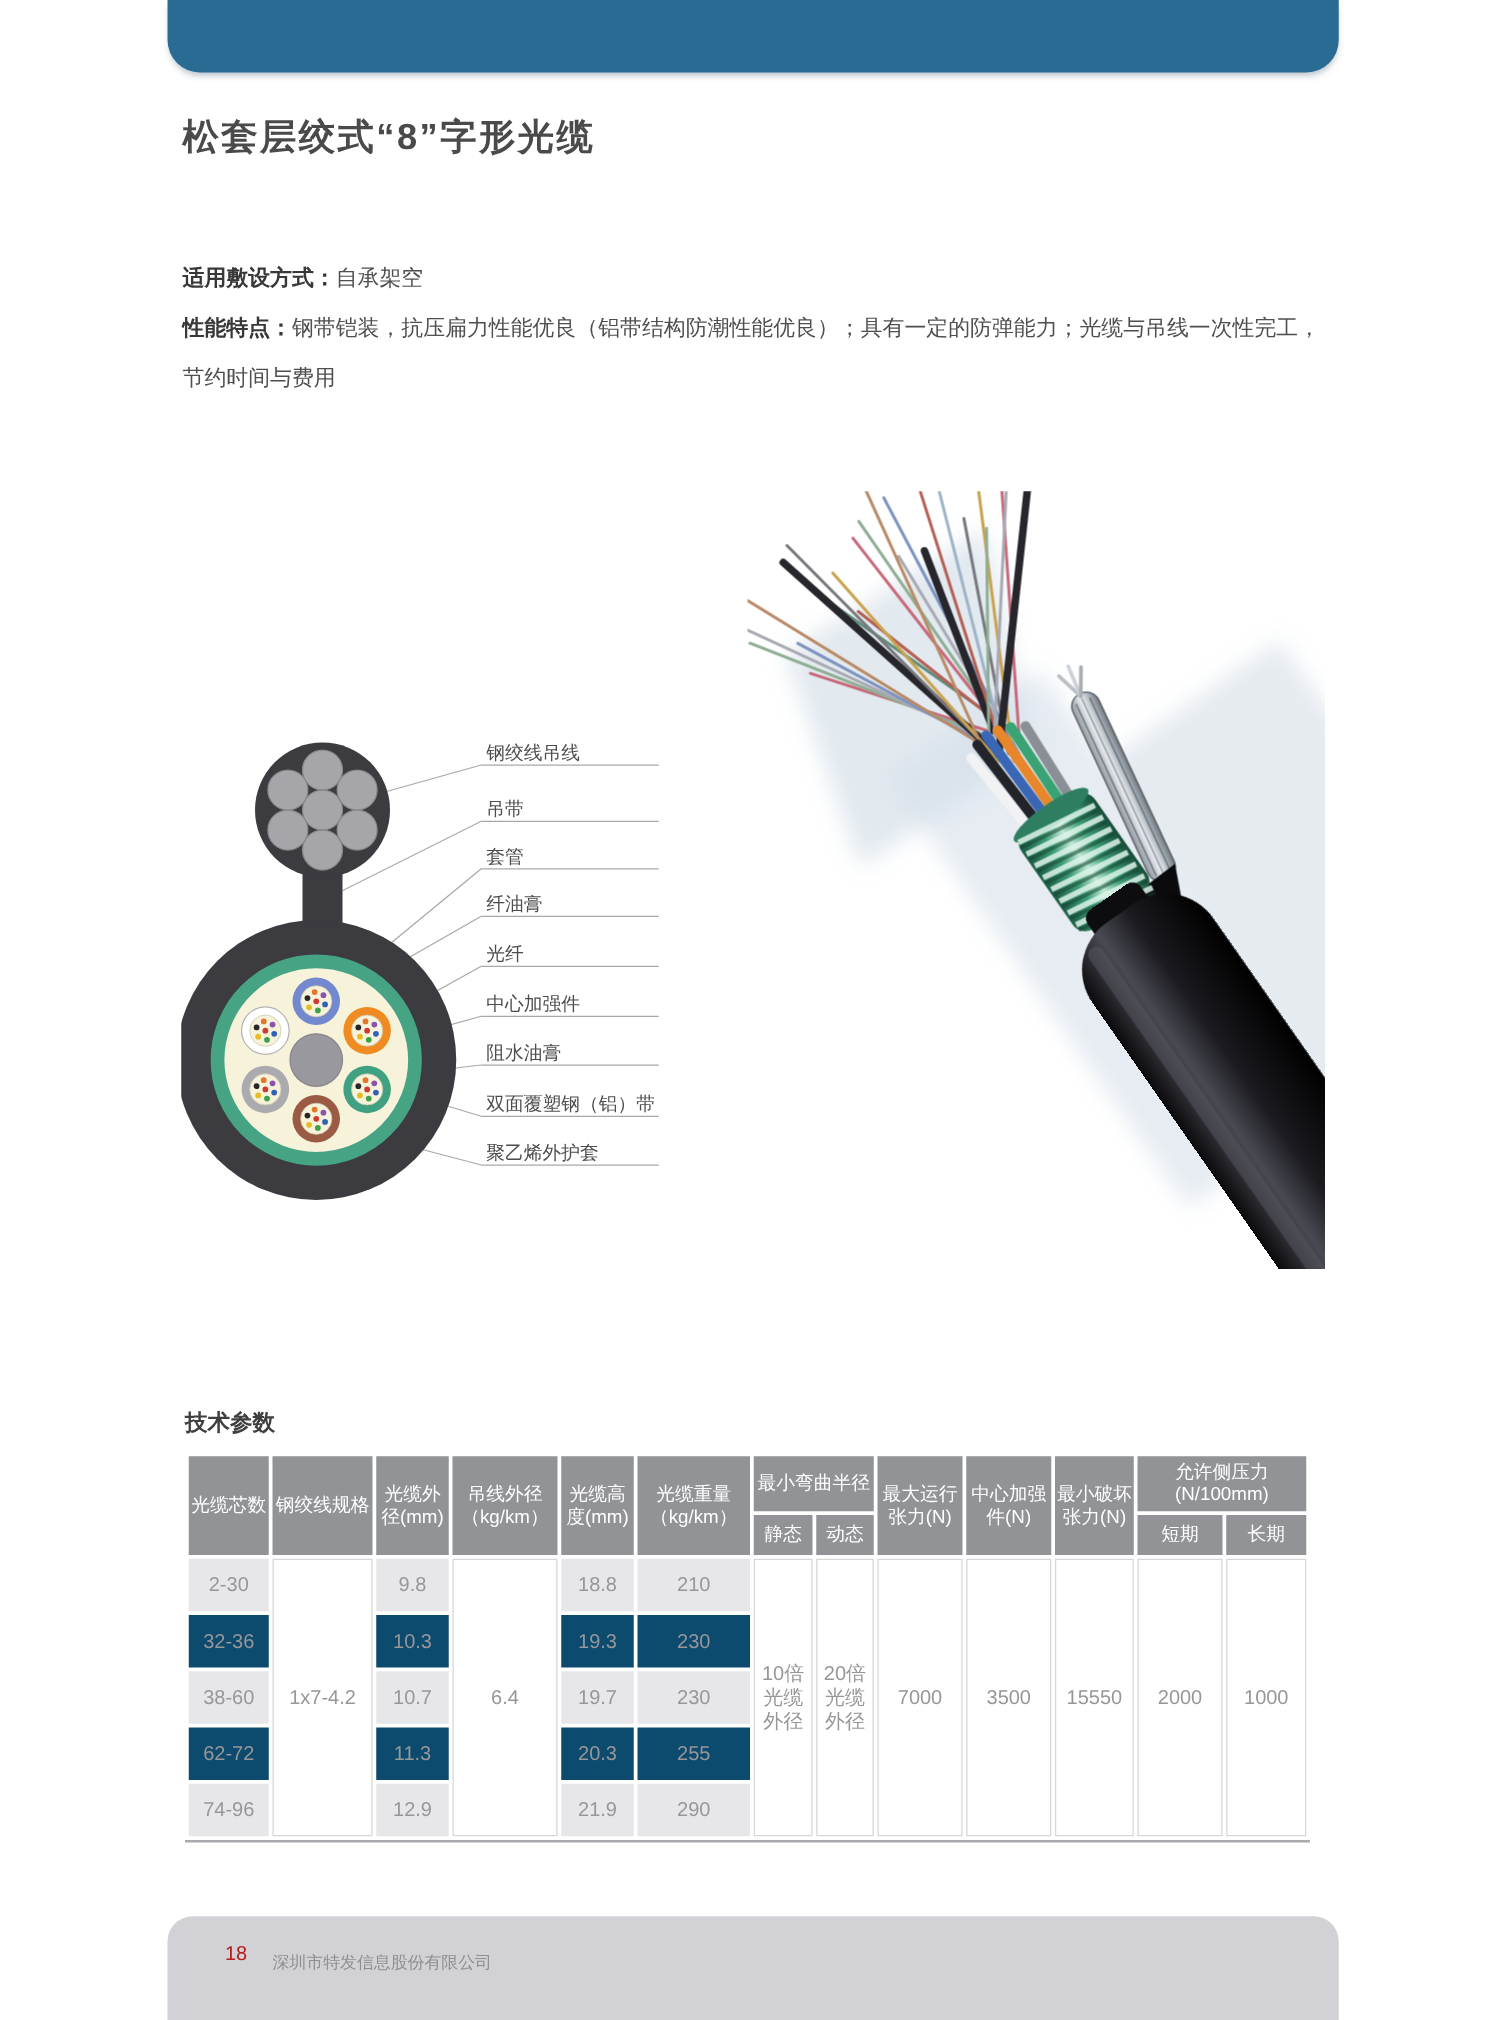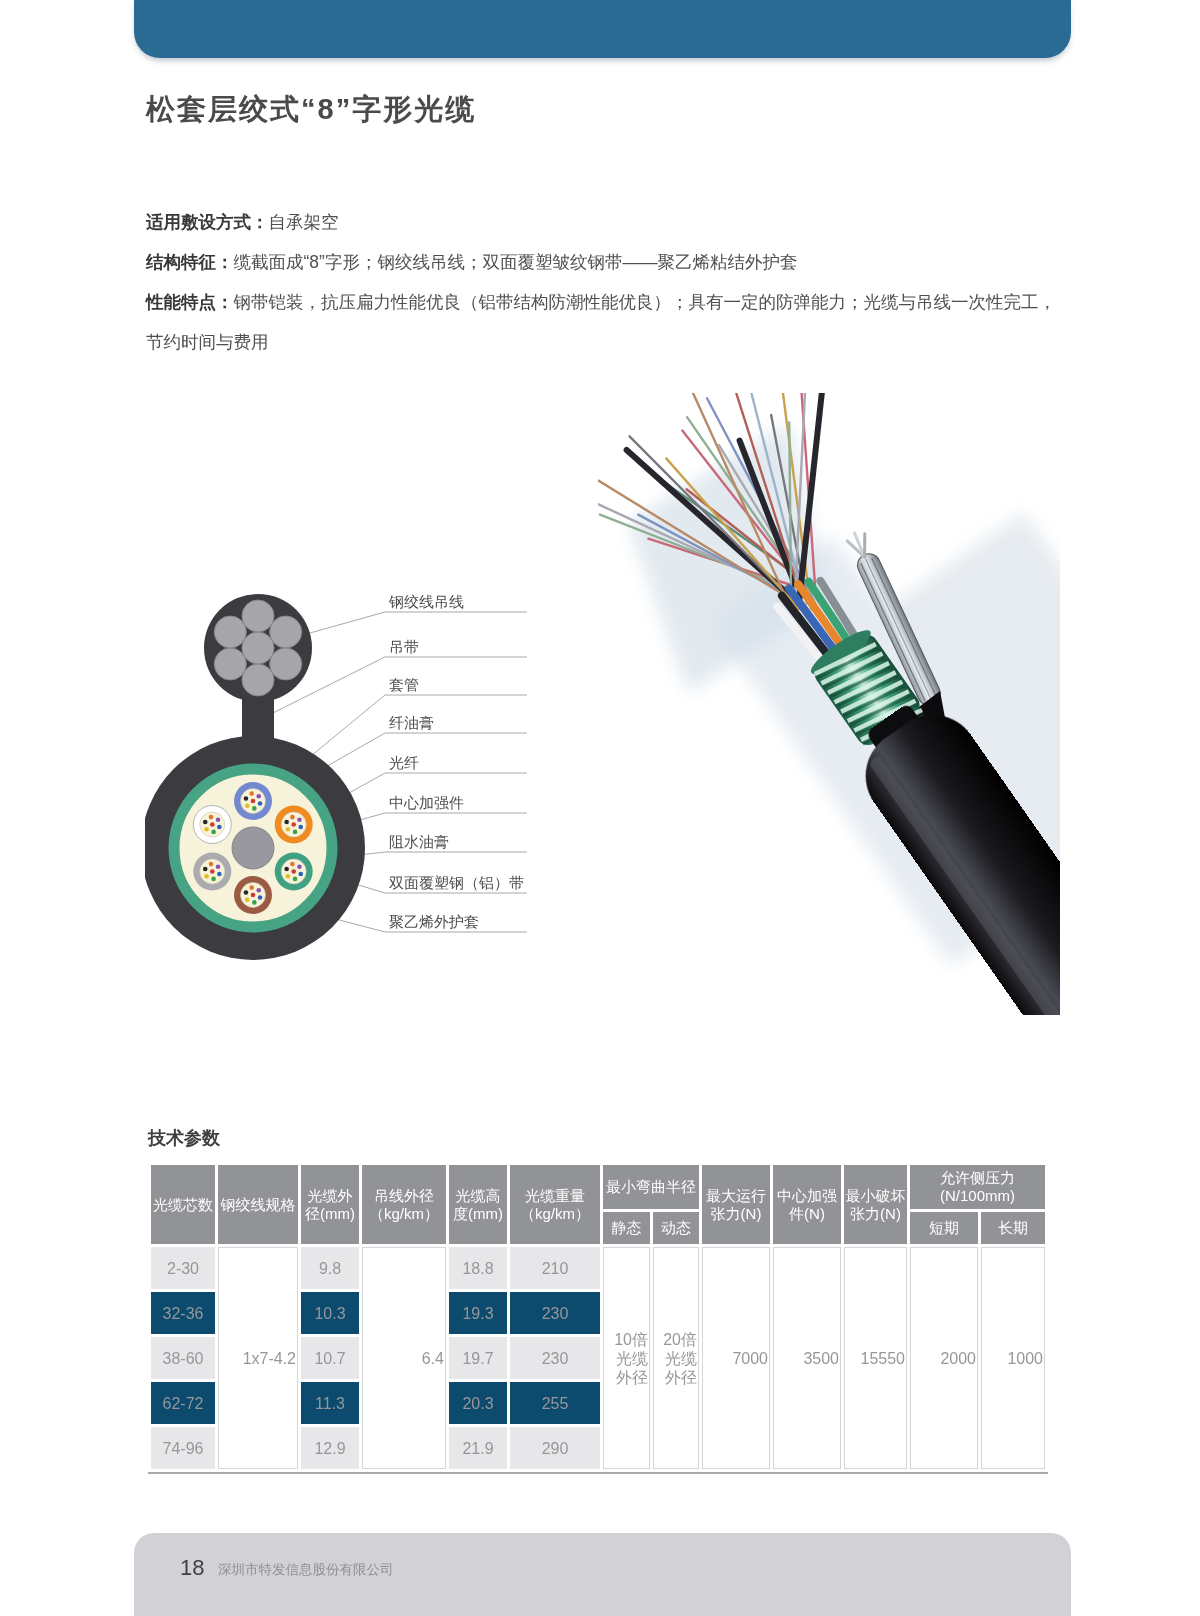--- a/index.html
+++ b/index.html
@@ -27,39 +27,38 @@
   .params{position:absolute;left:148px;top:1162px;width:900px;table-layout:fixed;
           border-collapse:separate;border-spacing:3px;border-bottom:2px solid #a8aaad;}
   .params th{background:#919396;color:#ffffff;font-weight:normal;font-size:15px;line-height:18px;
              padding:2px 1px;vertical-align:middle;text-align:center;}
   .params thead tr:first-child th{height:40px;}
   .params thead tr:last-child th{height:28px;}
   .params td{height:42px;text-align:center;vertical-align:middle;font-size:16px;color:#97979a;
              padding:0 1px;line-height:19px;}
   .params td.s{background:#0c4a6e;}
   .params tr.odd td.s{background:#e7e7e9;}
-  .params td.m{background:#ffffff;border:1px solid #d6d6d8;text-align:right;}
+  .params td.m{background:#ffffff;border:1px solid #d6d6d8;}
   
   .footer{position:absolute;left:134px;top:1533px;width:937px;height:83px;background:#d2d2d6;
           border-radius:20px 20px 0 0;}
-  .footer .pn{position:absolute;left:46px;top:22px;font-size:22px;color:#404040;}
+  .footer .pn{position:absolute;left:46px;top:22px;font-size:16px;color:#b91c1c;}
   .footer .co{position:absolute;left:84px;top:28px;font-size:13.5px;color:#8f8f93;}
 </style>
 </head>
 <body>
 
 <div class="page">
 
   <div class="top-bar"></div>
 
   <h1 class="t1">松套层绞式“8”字形光缆</h1>
 
   <div class="specs">
     <p><b>适用敷设方式：</b><span>自承架空</span></p>
-    <p><b>结构特征：</b><span>缆截面成“8”字形；钢绞线吊线；双面覆塑皱纹钢带——聚乙烯粘结外护套</span></p>
     <p><b>性能特点：</b><span>钢带铠装，抗压扁力性能优良（铝带结构防潮性能优良）；具有一定的防弹能力；光缆与吊线一次性完工，节约时间与费用</span></p>
   </div>
 
   <svg class="diagram" width="430" height="400" viewBox="0 0 430 400">
 
     <g stroke="#a8a8a8" stroke-width="1">
       <line x1="122" y1="83" x2="240" y2="50"></line>
         <line x1="240" y1="50" x2="382" y2="50"></line>
       <line x1="128" y1="151" x2="240" y2="95"></line>
         <line x1="240" y1="95" x2="382" y2="95"></line>

